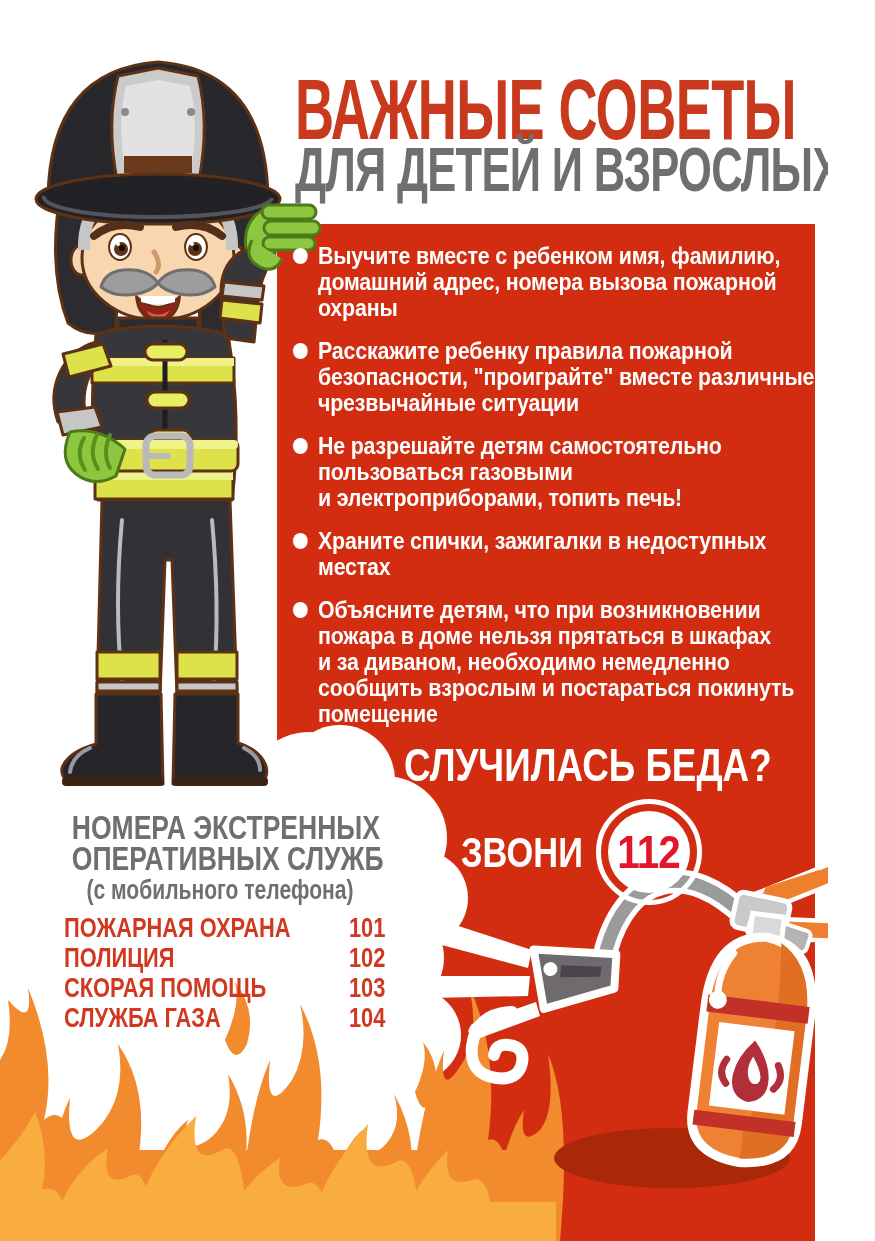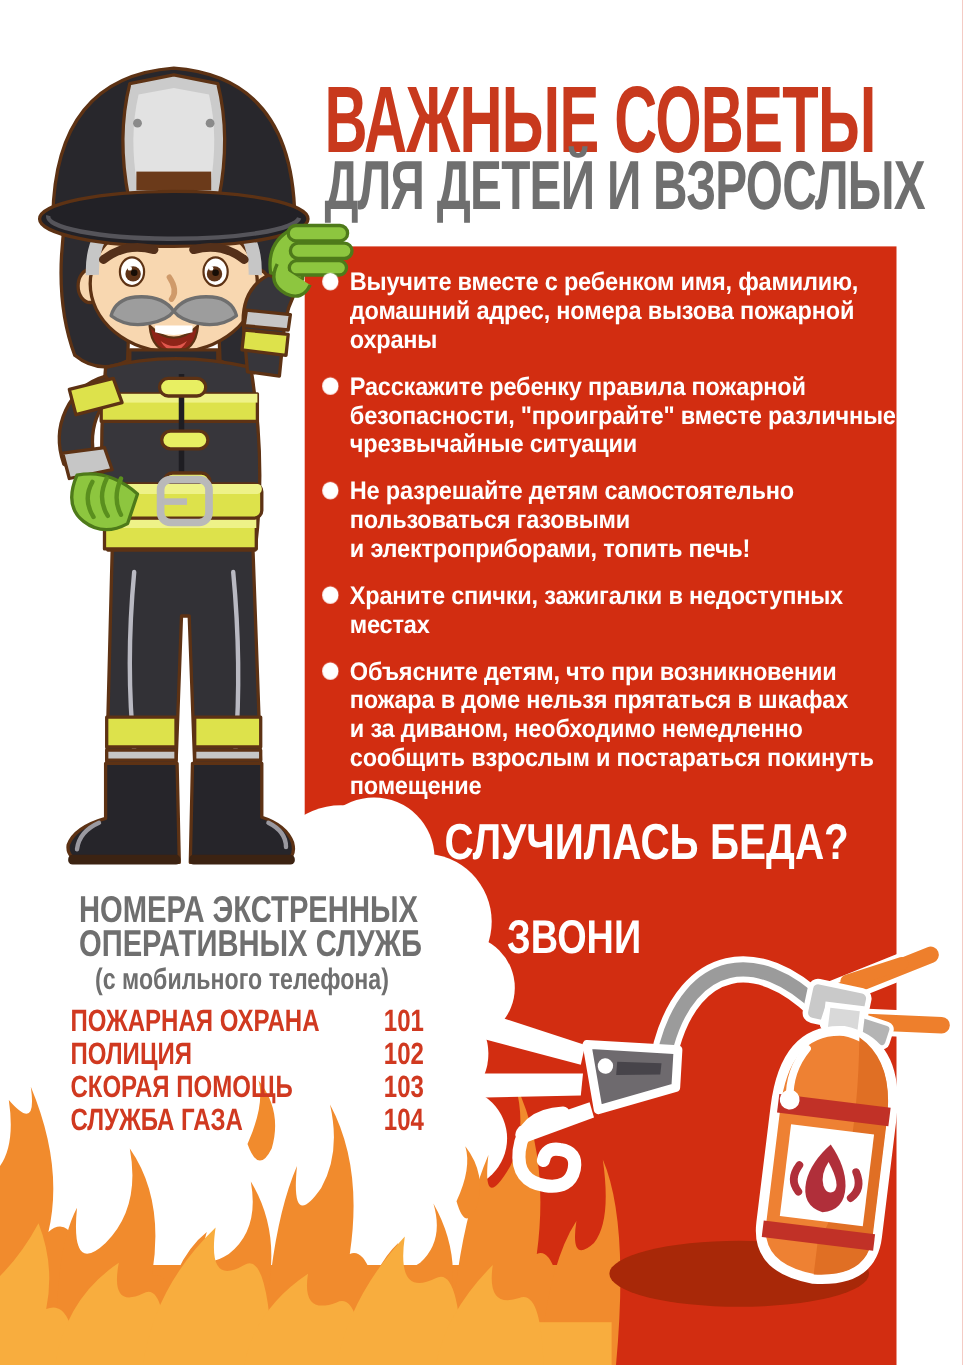--- a/index.html
+++ b/index.html
@@ -1,18 +1,18 @@
 <!DOCTYPE html>
 <html><head>
 <meta charset="utf-8">
 <style>
   html,body{margin:0;padding:0;background:#ffffff;}
   .poster{
     position:relative;width:828px;height:1241px;overflow:hidden;
-    background:#ffffff;font-family:"Liberation Sans",sans-serif;padding-left:38px;
+    background:#ffffff;font-family:"Liberation Sans",sans-serif;
   }
   .abs{position:absolute;}
   svg.layer{position:absolute;left:0;top:0;width:875px;height:1241px;pointer-events:none;}
 
   
   .red-panel{left:277px;top:224px;width:538px;height:1017px;background:#d22d11;}
 
   
   .title1{left:295px;top:66px;font-size:86px;font-weight:bold;color:#c8391d;
           line-height:1;white-space:nowrap;transform:scaleX(0.63);transform-origin:left top;letter-spacing:-1px;}
@@ -242,20 +242,25 @@
 местах</span></div>
     <div class="tip"><span class="dot"></span><span>Объясните детям, что при возникновении
 пожара в доме нельзя прятаться в шкафах
 и за диваном, необходимо немедленно
 сообщить взрослым и постараться покинуть
 помещение</span></div>
   </div>
 
   <div class="abs alarm-heading">СЛУЧИЛАСЬ БЕДА?</div>
   <div class="abs call-label">ЗВОНИ</div>
+  <div class="abs call-badge">
+    <div class="disc">
+      <span class="num">112</span>
+    </div>
+  </div>
 
   <div class="abs em-head">
     <div>НОМЕРА ЭКСТРЕННЫХ</div>
     <div>ОПЕРАТИВНЫХ СЛУЖБ</div>
   </div>
   <div class="abs em-sub">(с мобильного телефона)</div>
   <div class="abs em-list">
     <div class="em-row">
       <span>ПОЖАРНАЯ ОХРАНА</span>
       <span>101</span>

